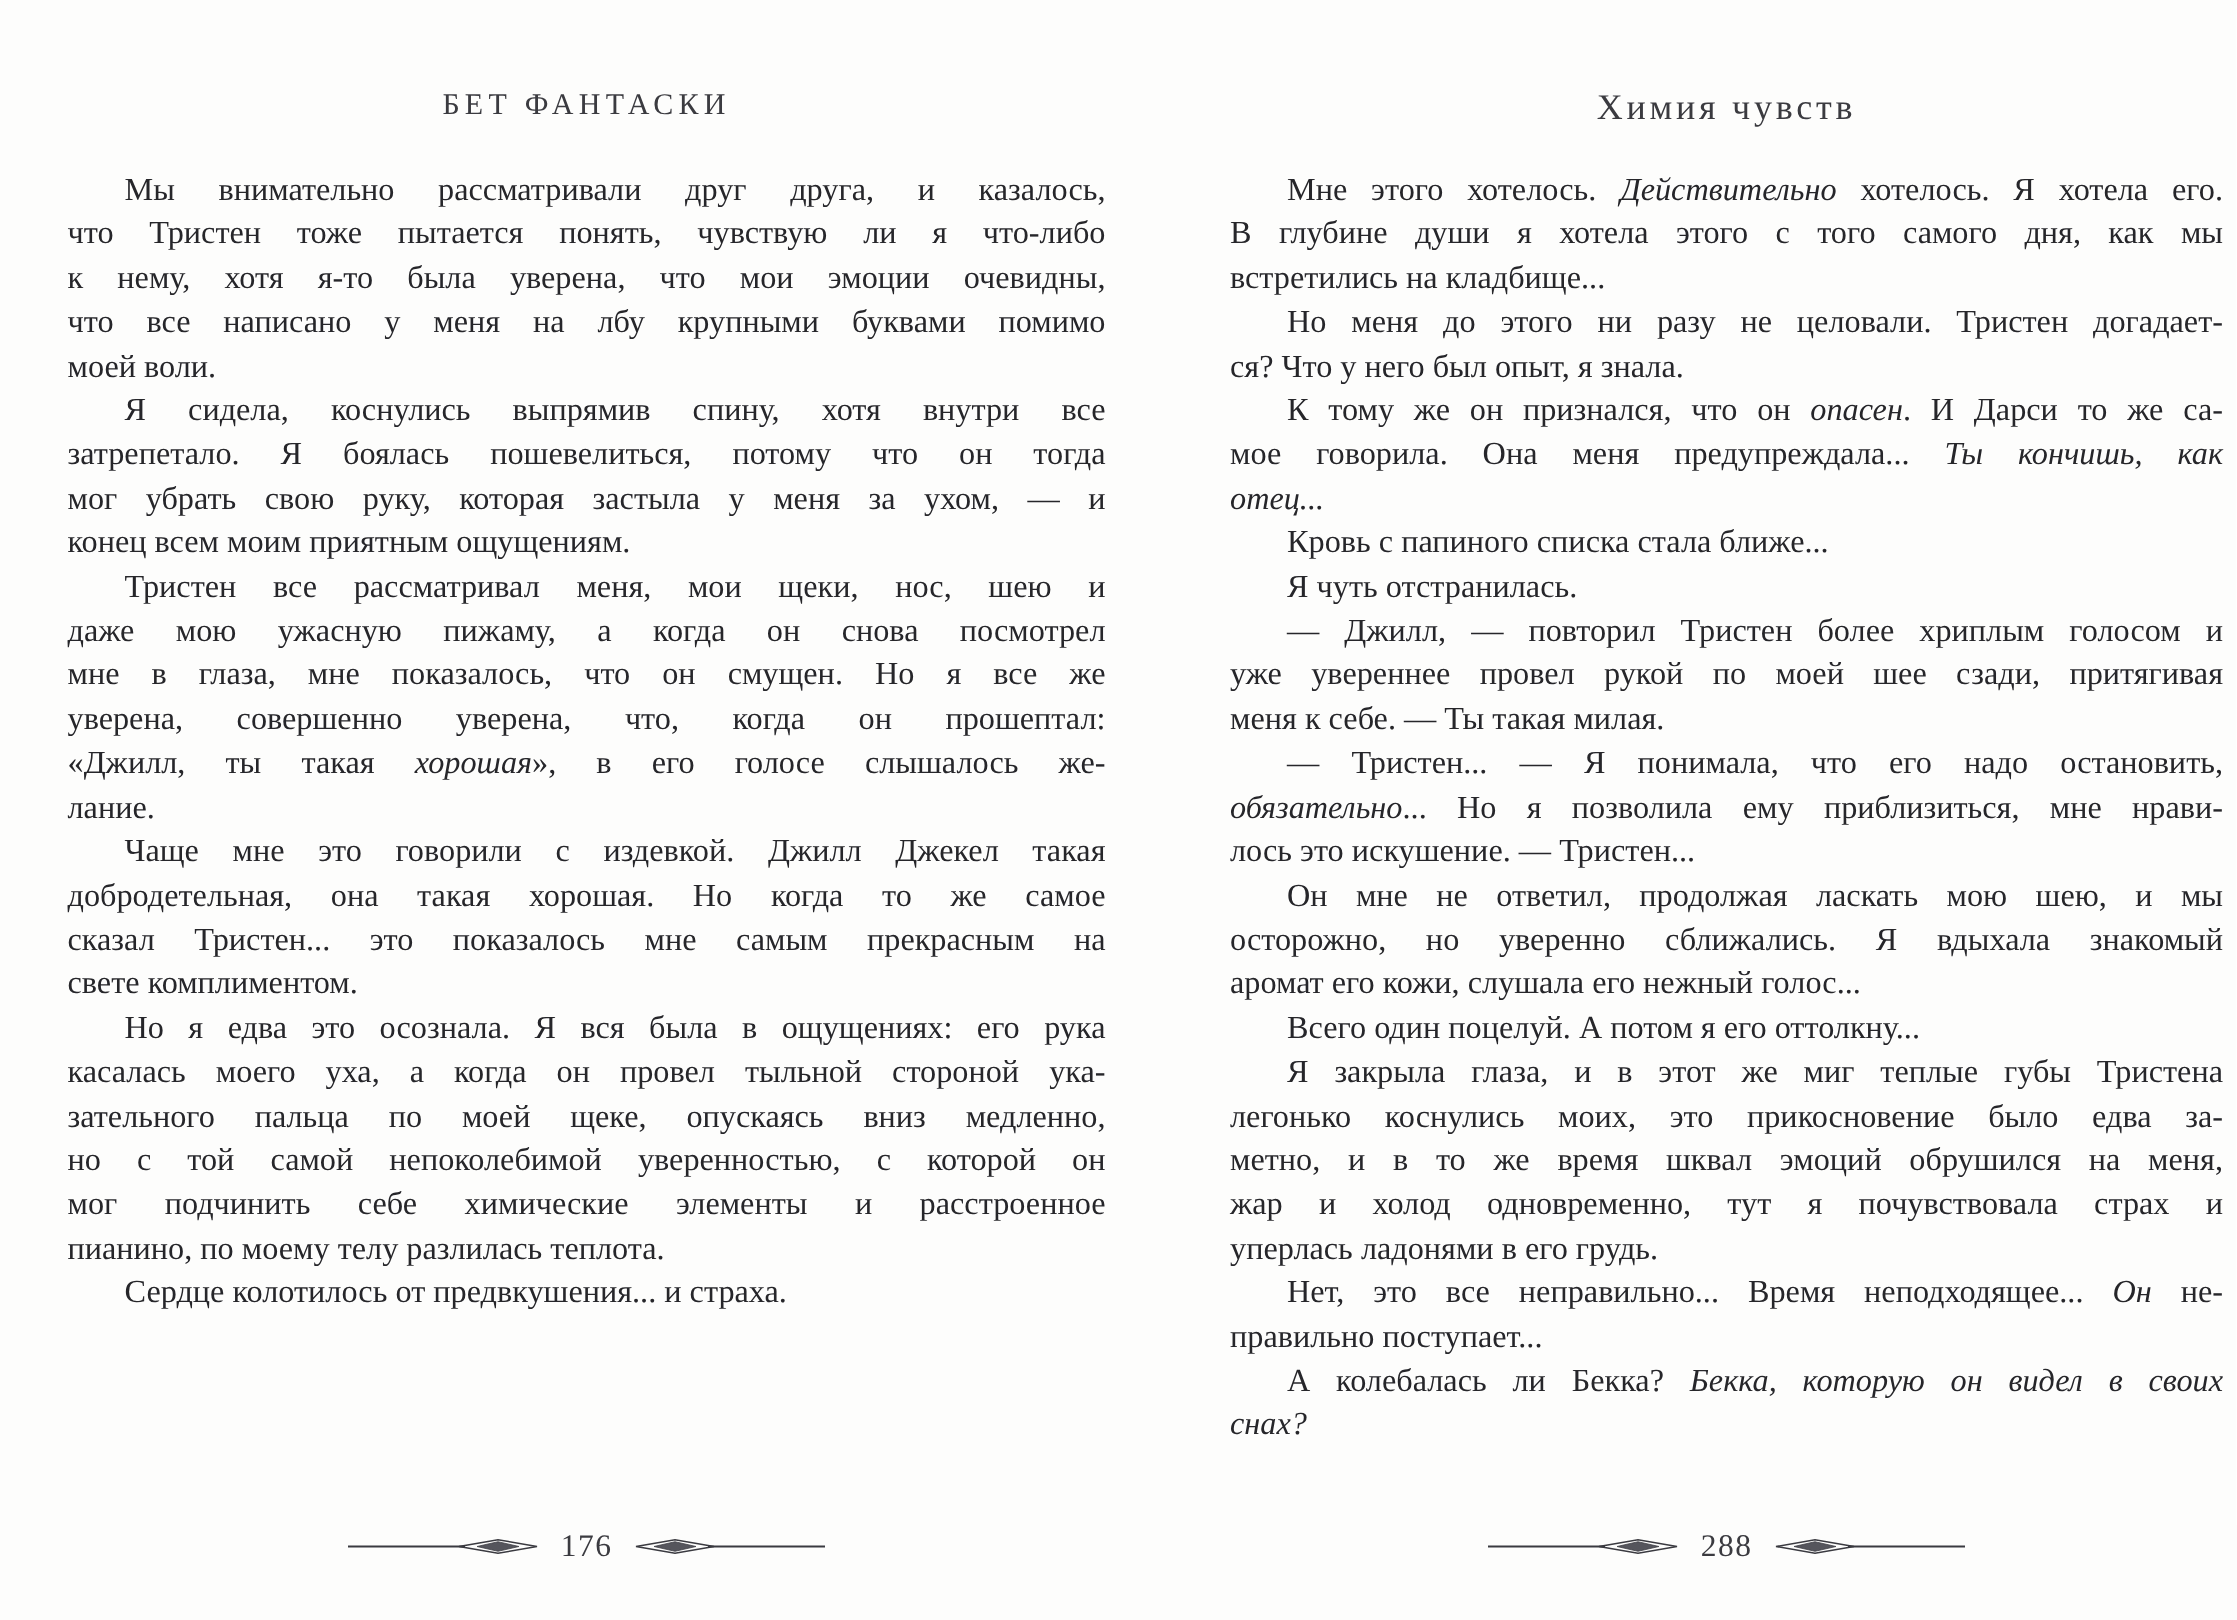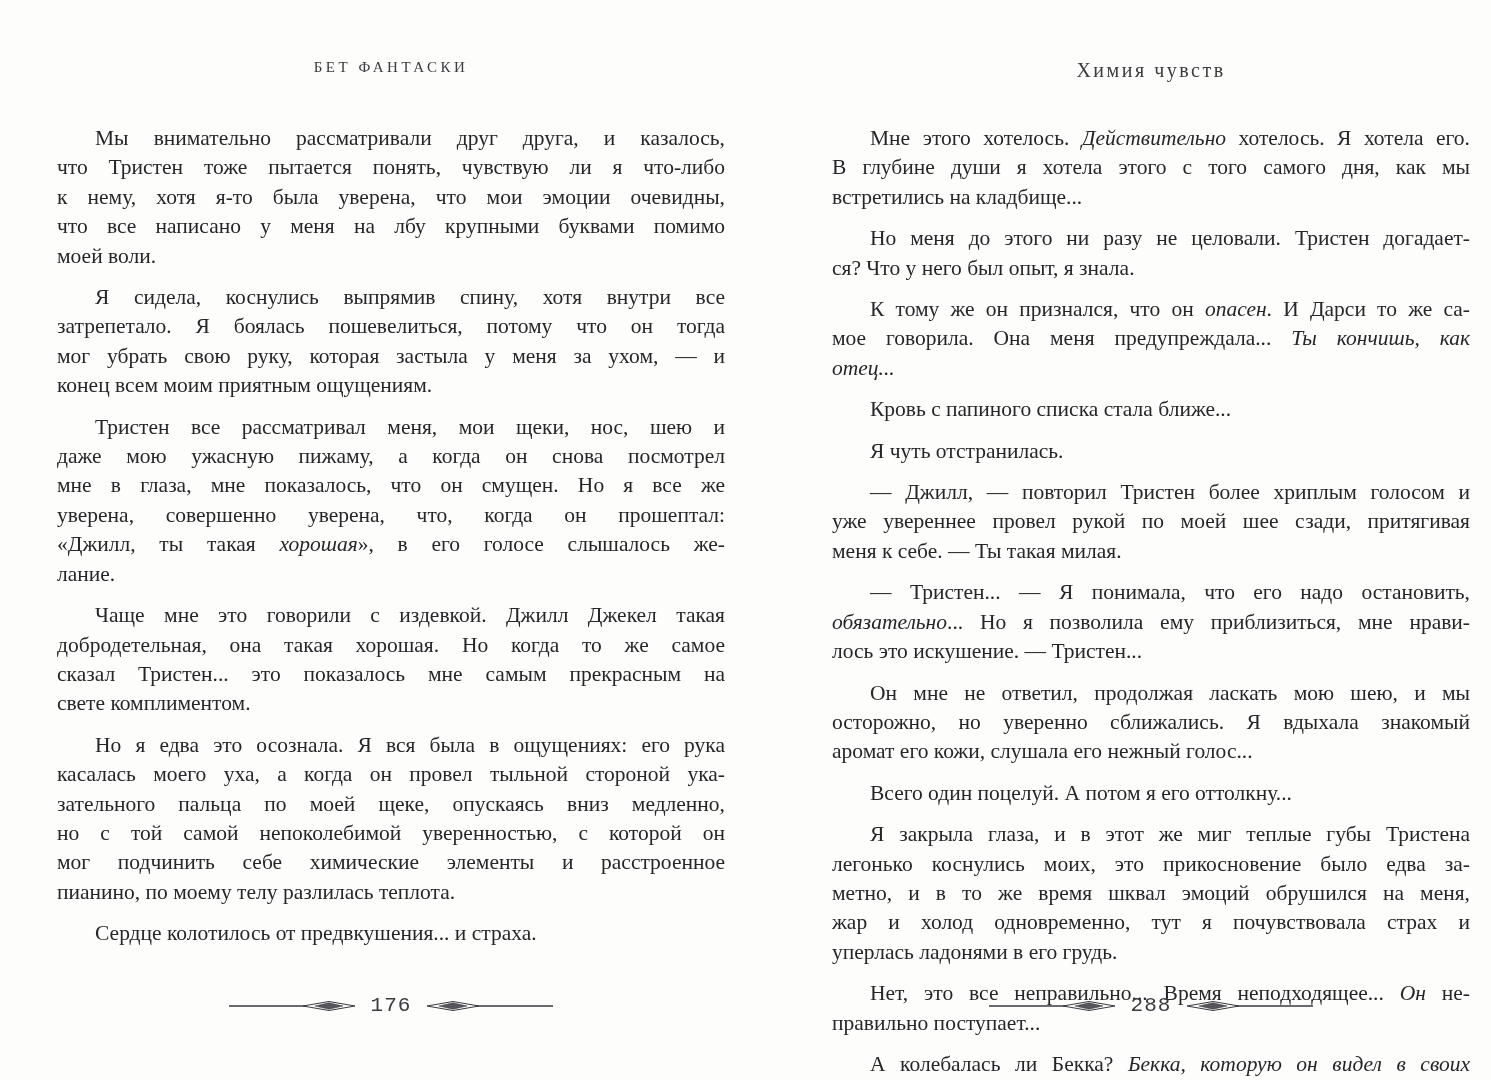--- a/index.html
+++ b/index.html
@@ -16,44 +16,43 @@
     overflow:hidden;
     font-family:"Liberation Serif","DejaVu Serif",serif;
     color:var(--ink);
   }
   .page{position:absolute;top:0;height:100%;}
   .page-left{left:45px;width:692px;}
   .page-right{left:820px;width:662px;}
   .running-head{
     position:absolute;top:59px;left:0;right:0;
     text-align:center;
-    font-size:15px;
+    font-size:20px;
     letter-spacing:3.5px;
     color:var(--head-ink);
     white-space:nowrap;
   }
-  .page-right .running-head{font-size:20px;letter-spacing:2.5px;}
+  .page-right .running-head{font-size:24px;letter-spacing:2.5px;}
   .page-body{
     position:absolute;top:112px;left:0;right:0;
     font-size:21.5px;
     line-height:29.4px;
   }
-  .para{margin:12px;}
+  .para{margin:0;}
   .line{
     text-align:justify;
     text-align-last:justify;
   }
   .line.last{text-align-last:left;}
   .line.first{text-indent:38px;}
   .line em{font-style:italic;}
   .page-footer{
-    position:absolute;top:994px;left:0;right:0;
+    position:absolute;top:1018px;left:0;right:0;
     display:flex;align-items:center;justify-content:center;
     gap:12px;
-    font-family:Liberation Mono, monospace;
   }
   .pagenum{
     font-size:21px;
     color:var(--head-ink);
     letter-spacing:1px;
   }
   .flourish{display:block;}
   .flourish.mirror{transform:scaleX(-1);}
 </style>
 </head>

